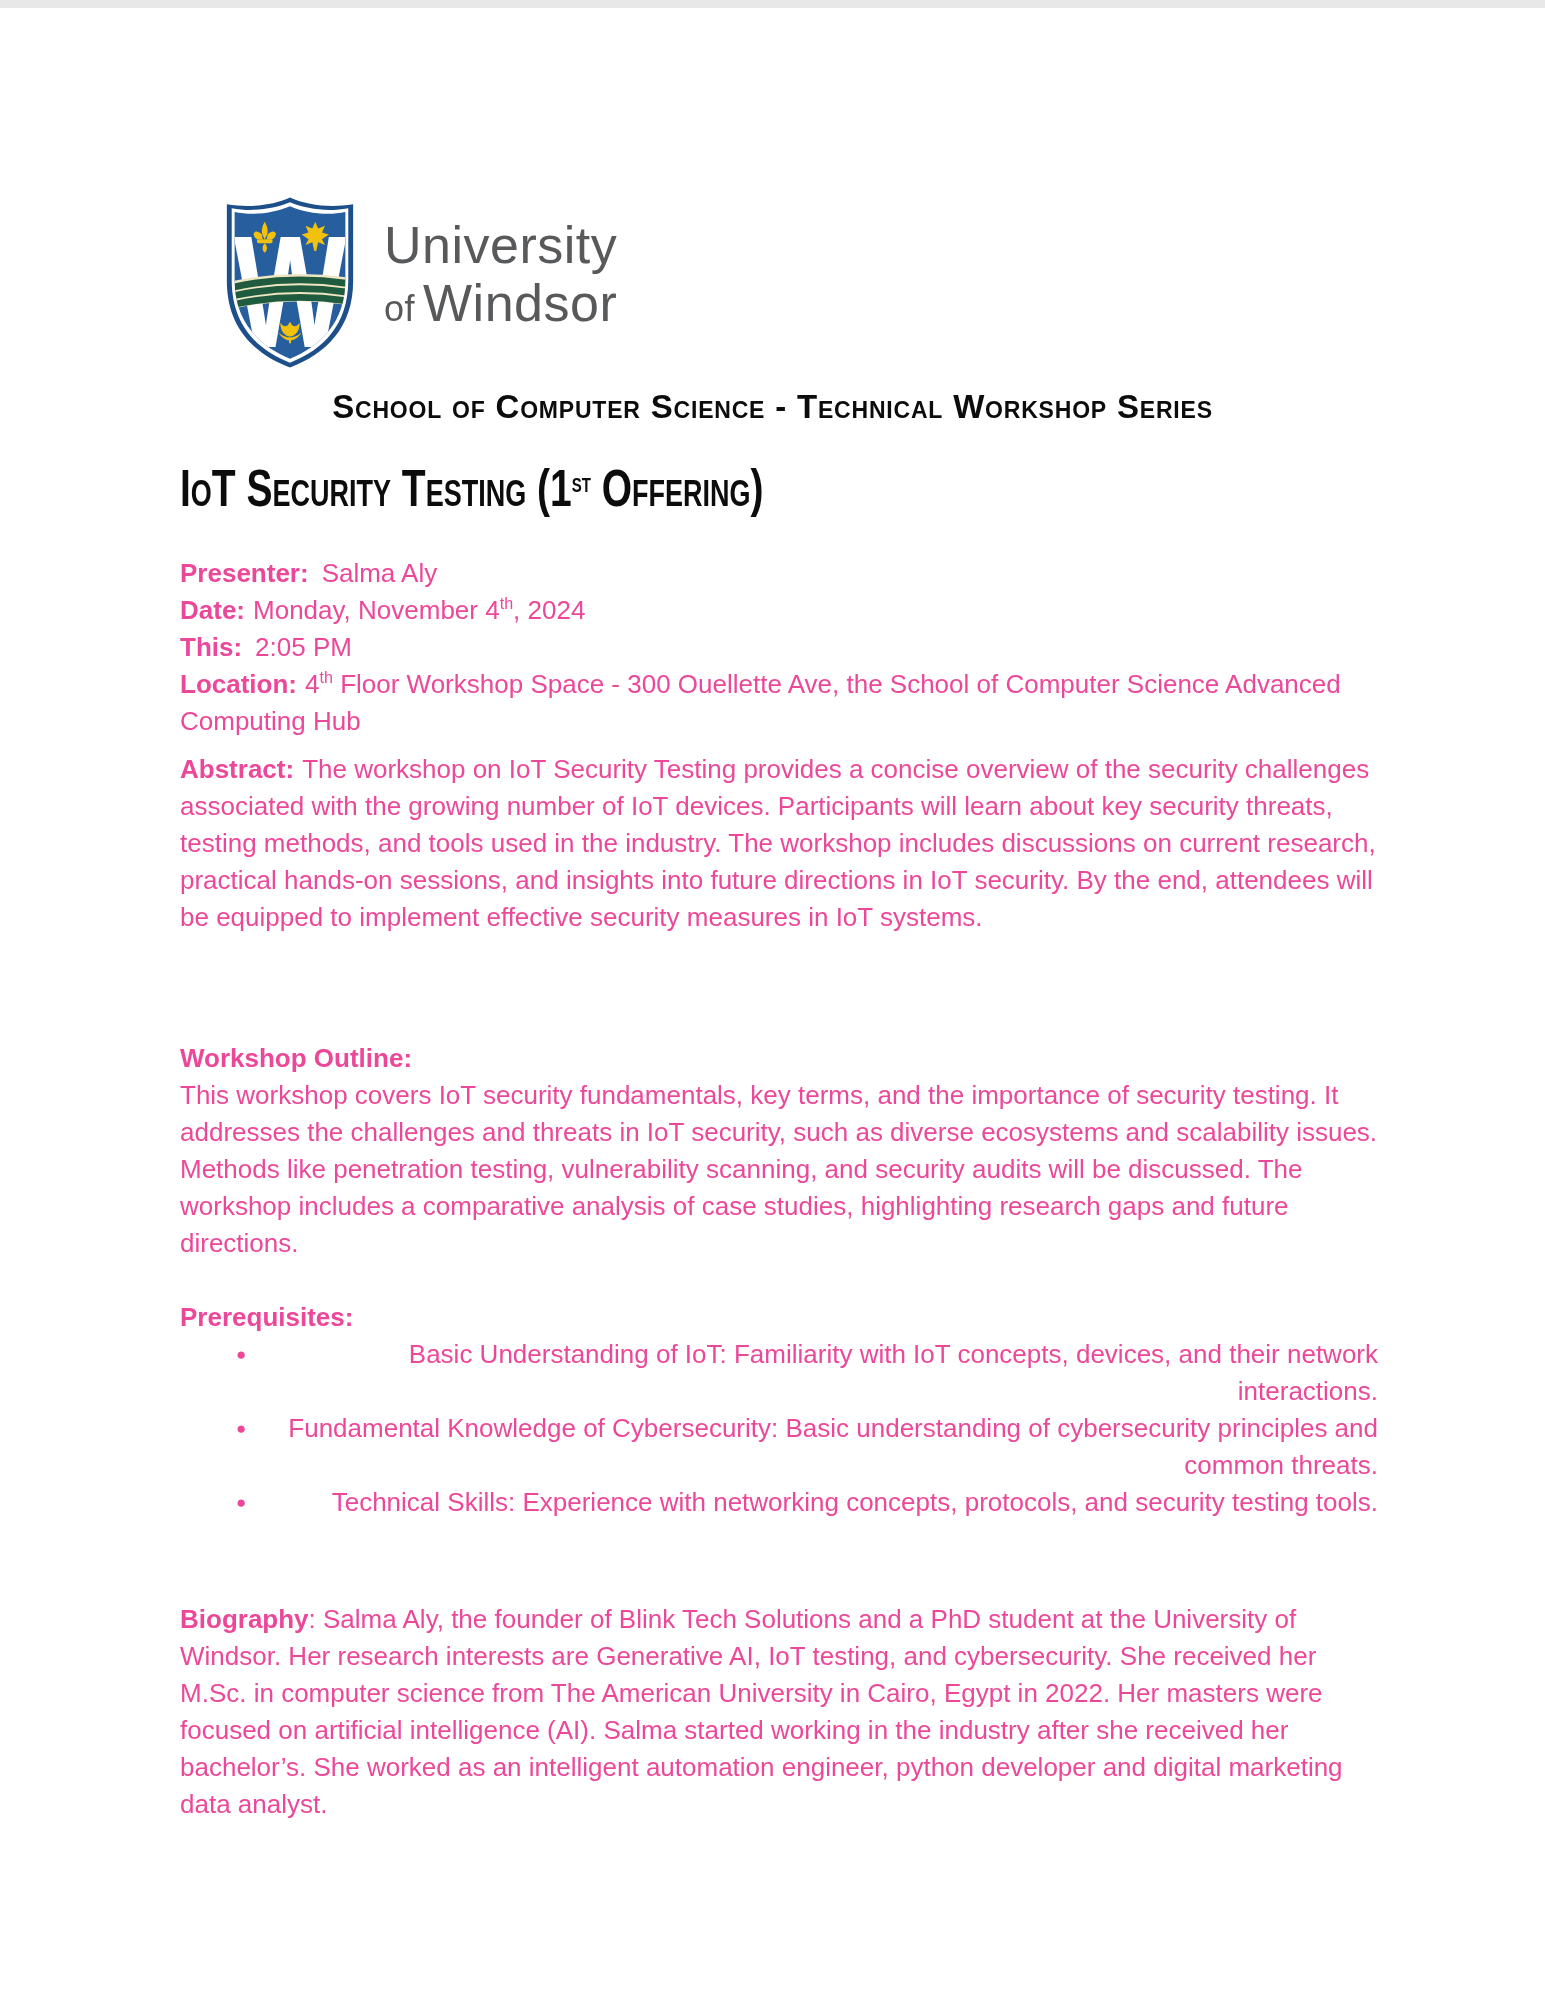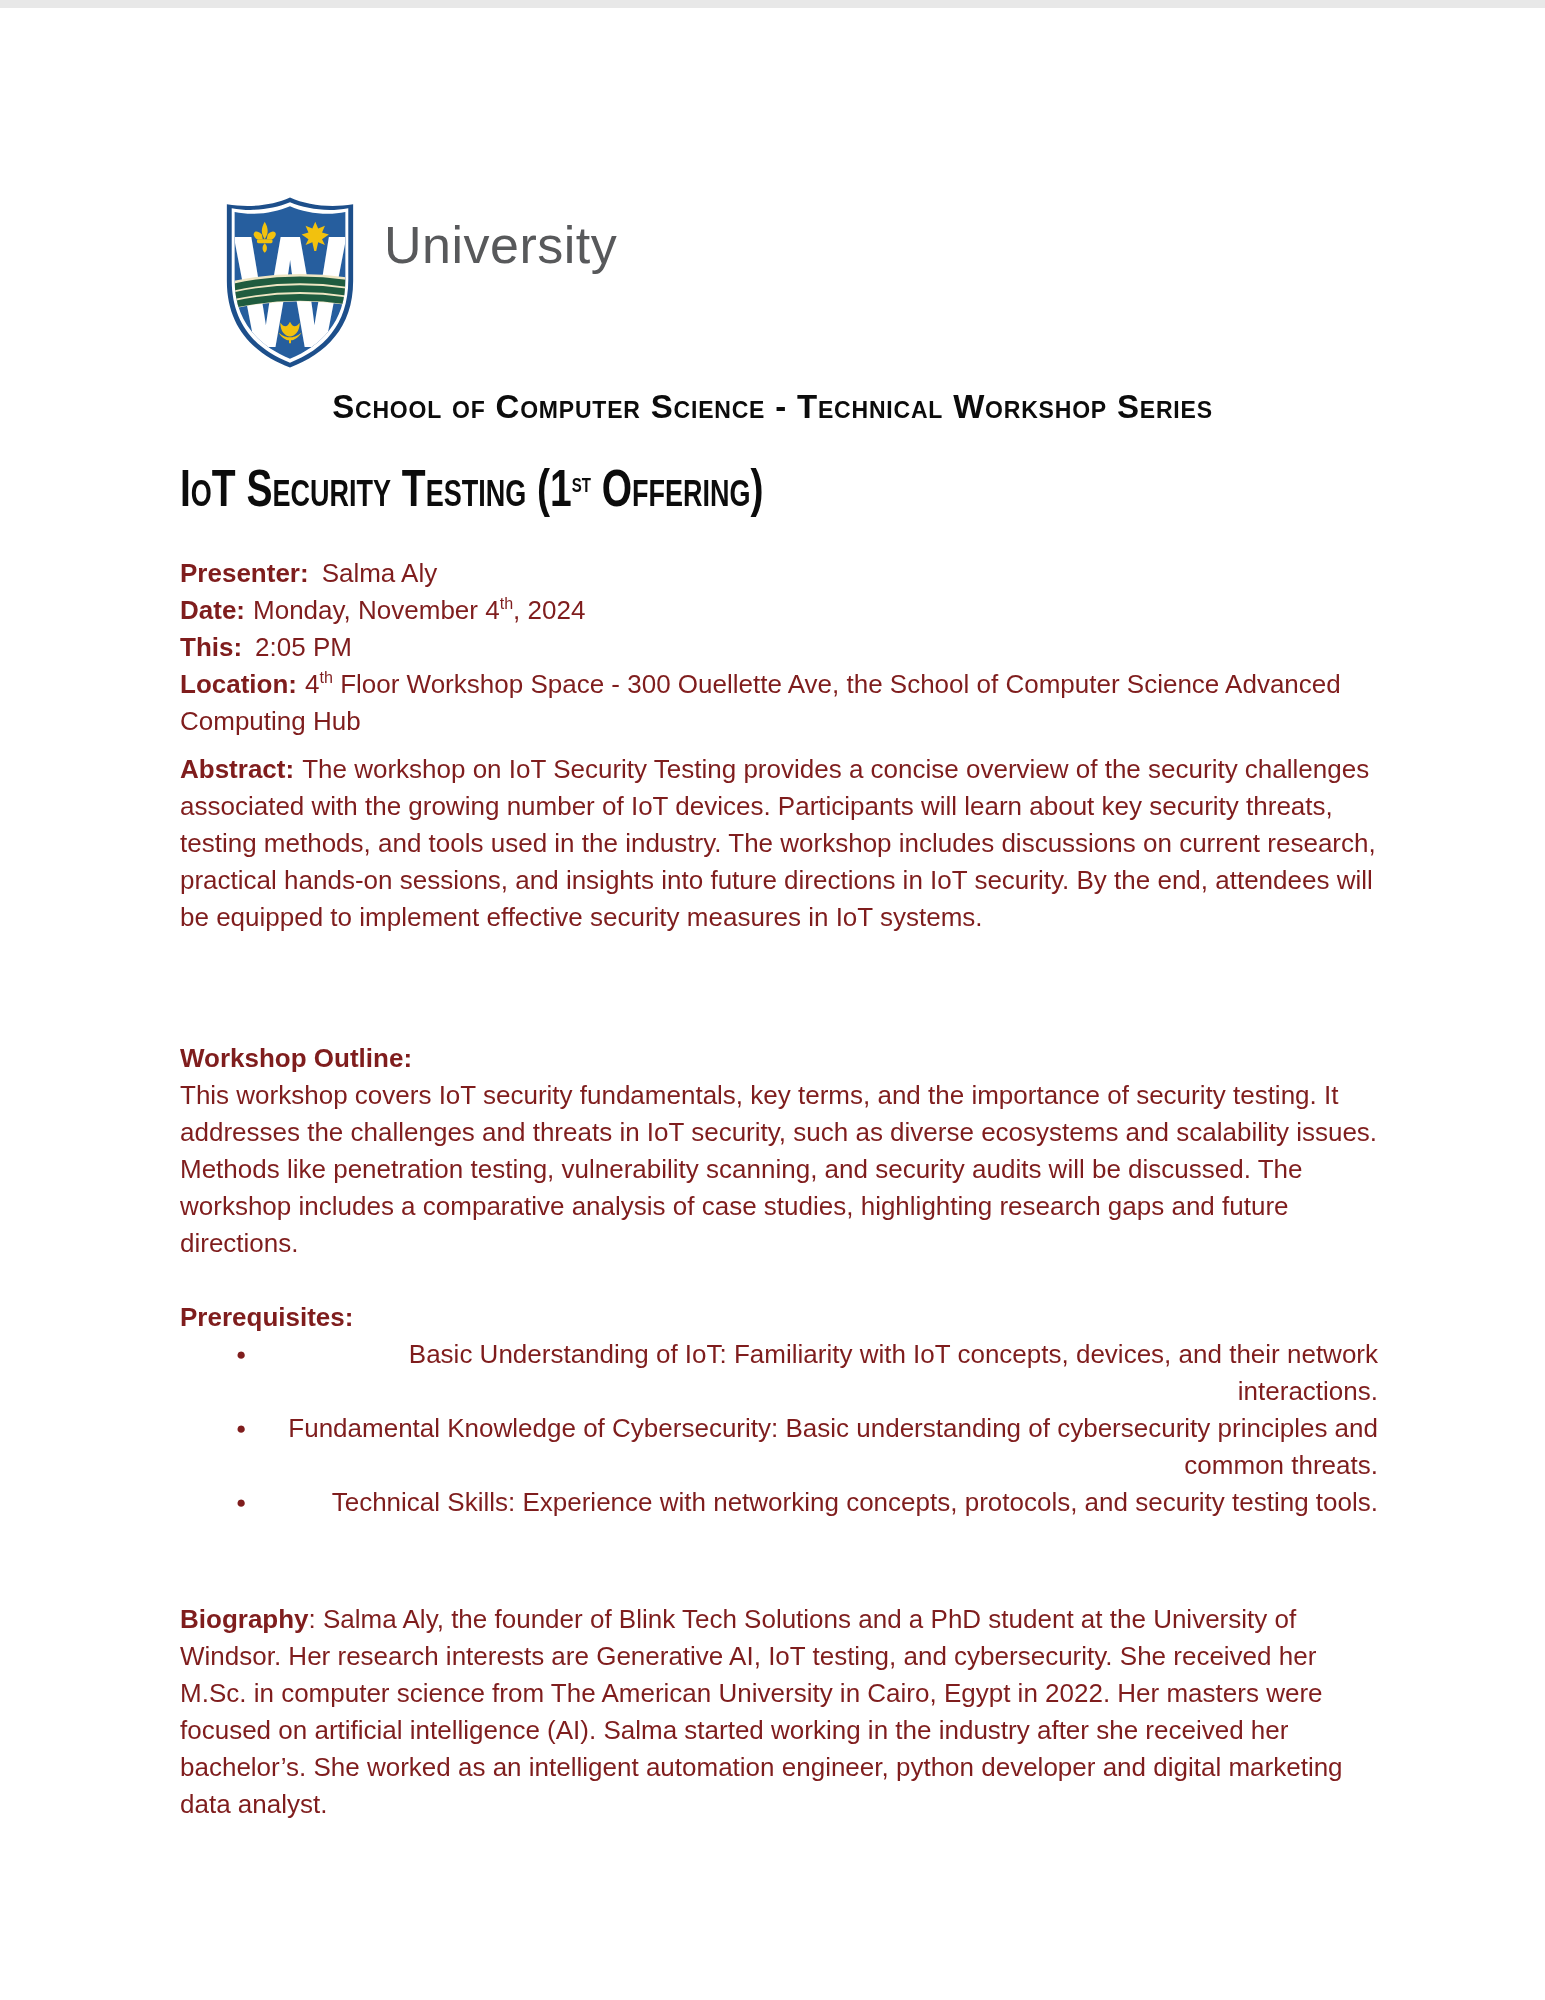--- a/index.html
+++ b/index.html
@@ -27,21 +27,21 @@
   .page-title{
     position:absolute;left:180px;top:450px;
     font-size:52px;font-weight:bold;font-variant:small-caps;
     white-space:nowrap;color:#0c0c0c;
     transform:scaleX(0.75);transform-origin:left top;
   }
   .page-title sup{font-size:0.55em;vertical-align:0.5em;}
   
   .block{
     position:absolute;left:180px;width:1198px;
-    font-size:26px;line-height:37px;color:#7f1d1d;
+    font-size:26px;line-height:37px;color:#ec4899;
   }
   .block p{margin:0;}
   .lbl{font-weight:bold;margin-right:8px;}
   .lbl-tight{font-weight:bold;}
   .sp2{margin-left:5px;}
   sup{font-size:0.62em;line-height:0;}
   .details{top:547px;}
   .abstract{top:743px;}
   .outline{top:1032px;}
   .prereq{top:1291px;}
@@ -93,20 +93,21 @@
         <path d="M0 -15 L3 -8 L10 -11 L7 -4 L14 -2 L7 3 L10 9 L3 6 L1 15 L-1 15 L-3 6 L-10 9 L-7 3 L-14 -2 L-7 -4 L-10 -11 L-3 -8 Z"></path>
       </g>
 
       <g transform="translate(70,140)" fill="#f2c10e">
         <path d="M-10 -8 C-10 1 -5 6 0 6 C5 6 10 1 10 -8 C6 -3 3 -3 0 -9 C-3 -3 -6 -3 -10 -8 Z"></path>
         <path d="M-12 2 C-8 8 -4 10 -1 10 L-1 13 L1 13 L1 10 C4 10 8 8 12 2 C7 6 3 7 0 7 C-3 7 -7 6 -12 2 Z"></path>
       </g>
     </svg>
     <div class="wordmark">
       <div class="wm-big">University</div>
+      <div class="wm-big"><span class="wm-small">of</span><span>Windsor</span></div>
     </div>
   </div>
 
   <div class="series-header">School of Computer Science - Technical Workshop Series</div>
 
   <h1 class="page-title" style="margin:0;"><span>IoT Security Testing (1</span><sup>st</sup><span> Offering)</span></h1>
 
   <div class="block details">
     <p><span class="lbl">Presenter:</span><span class="sp2">Salma Aly</span></p>
     <p><span class="lbl">Date:</span><span>Monday, November 4</span><sup>th</sup><span>, 2024</span></p>

